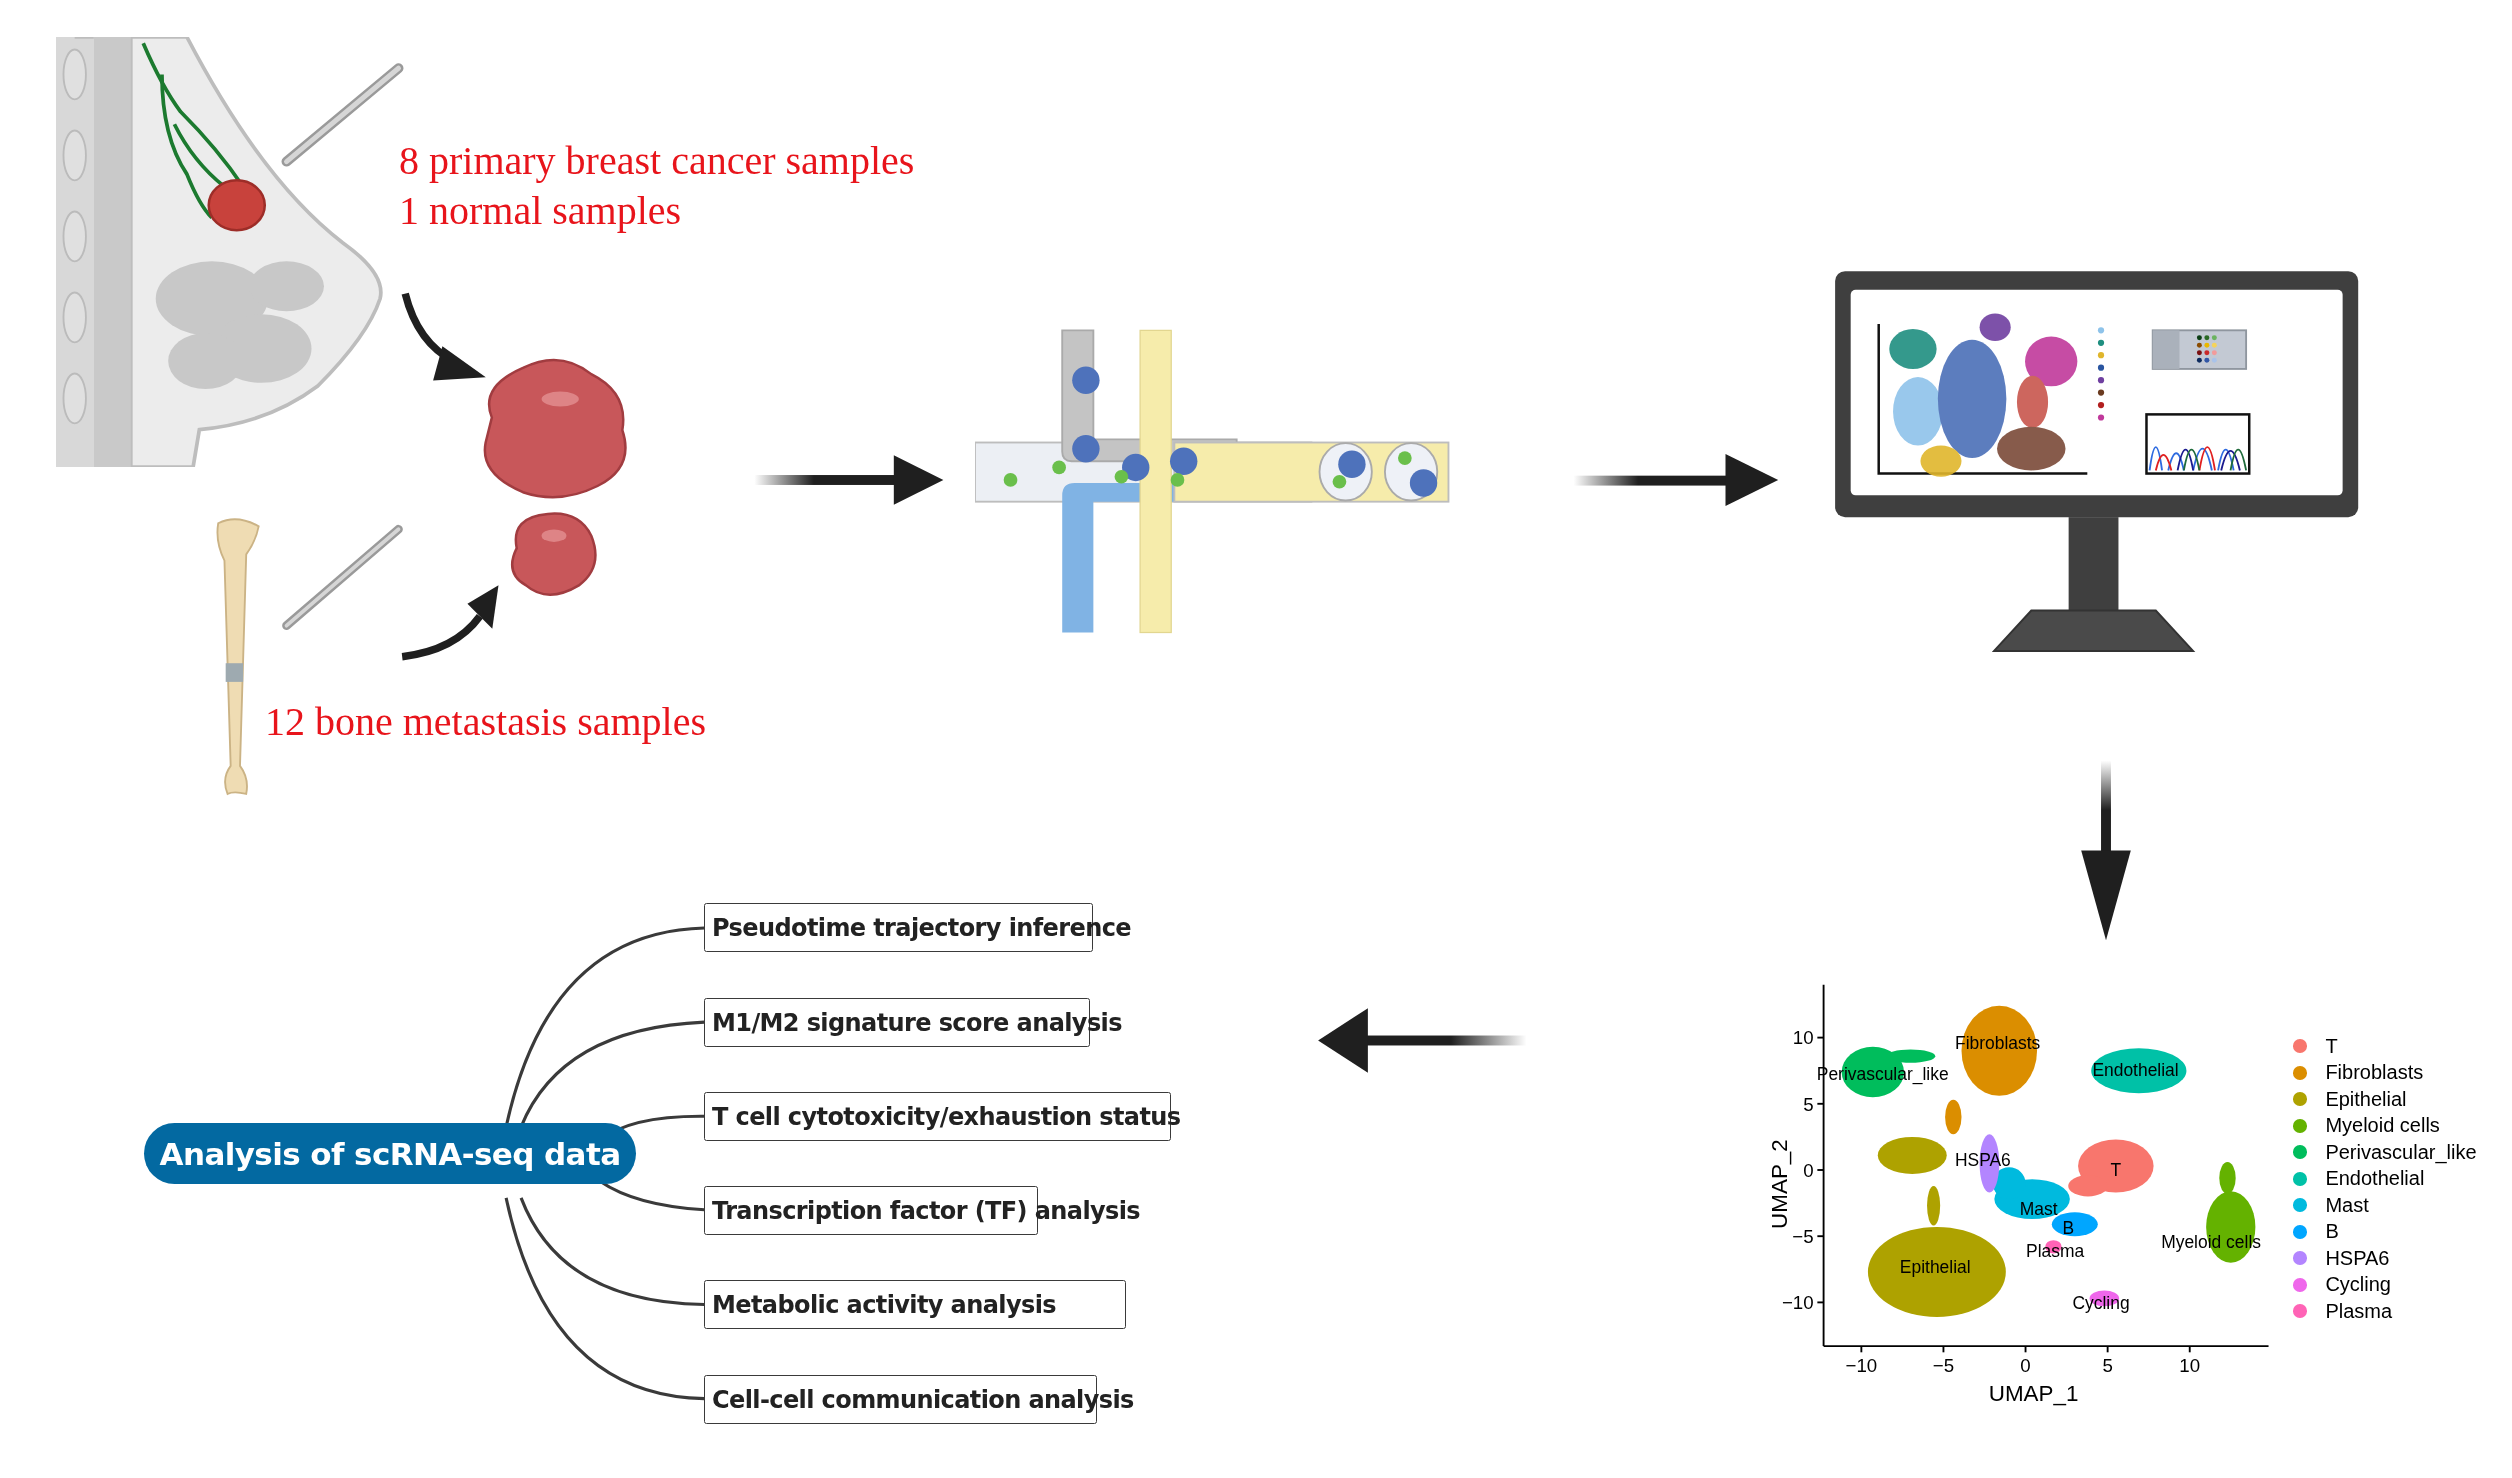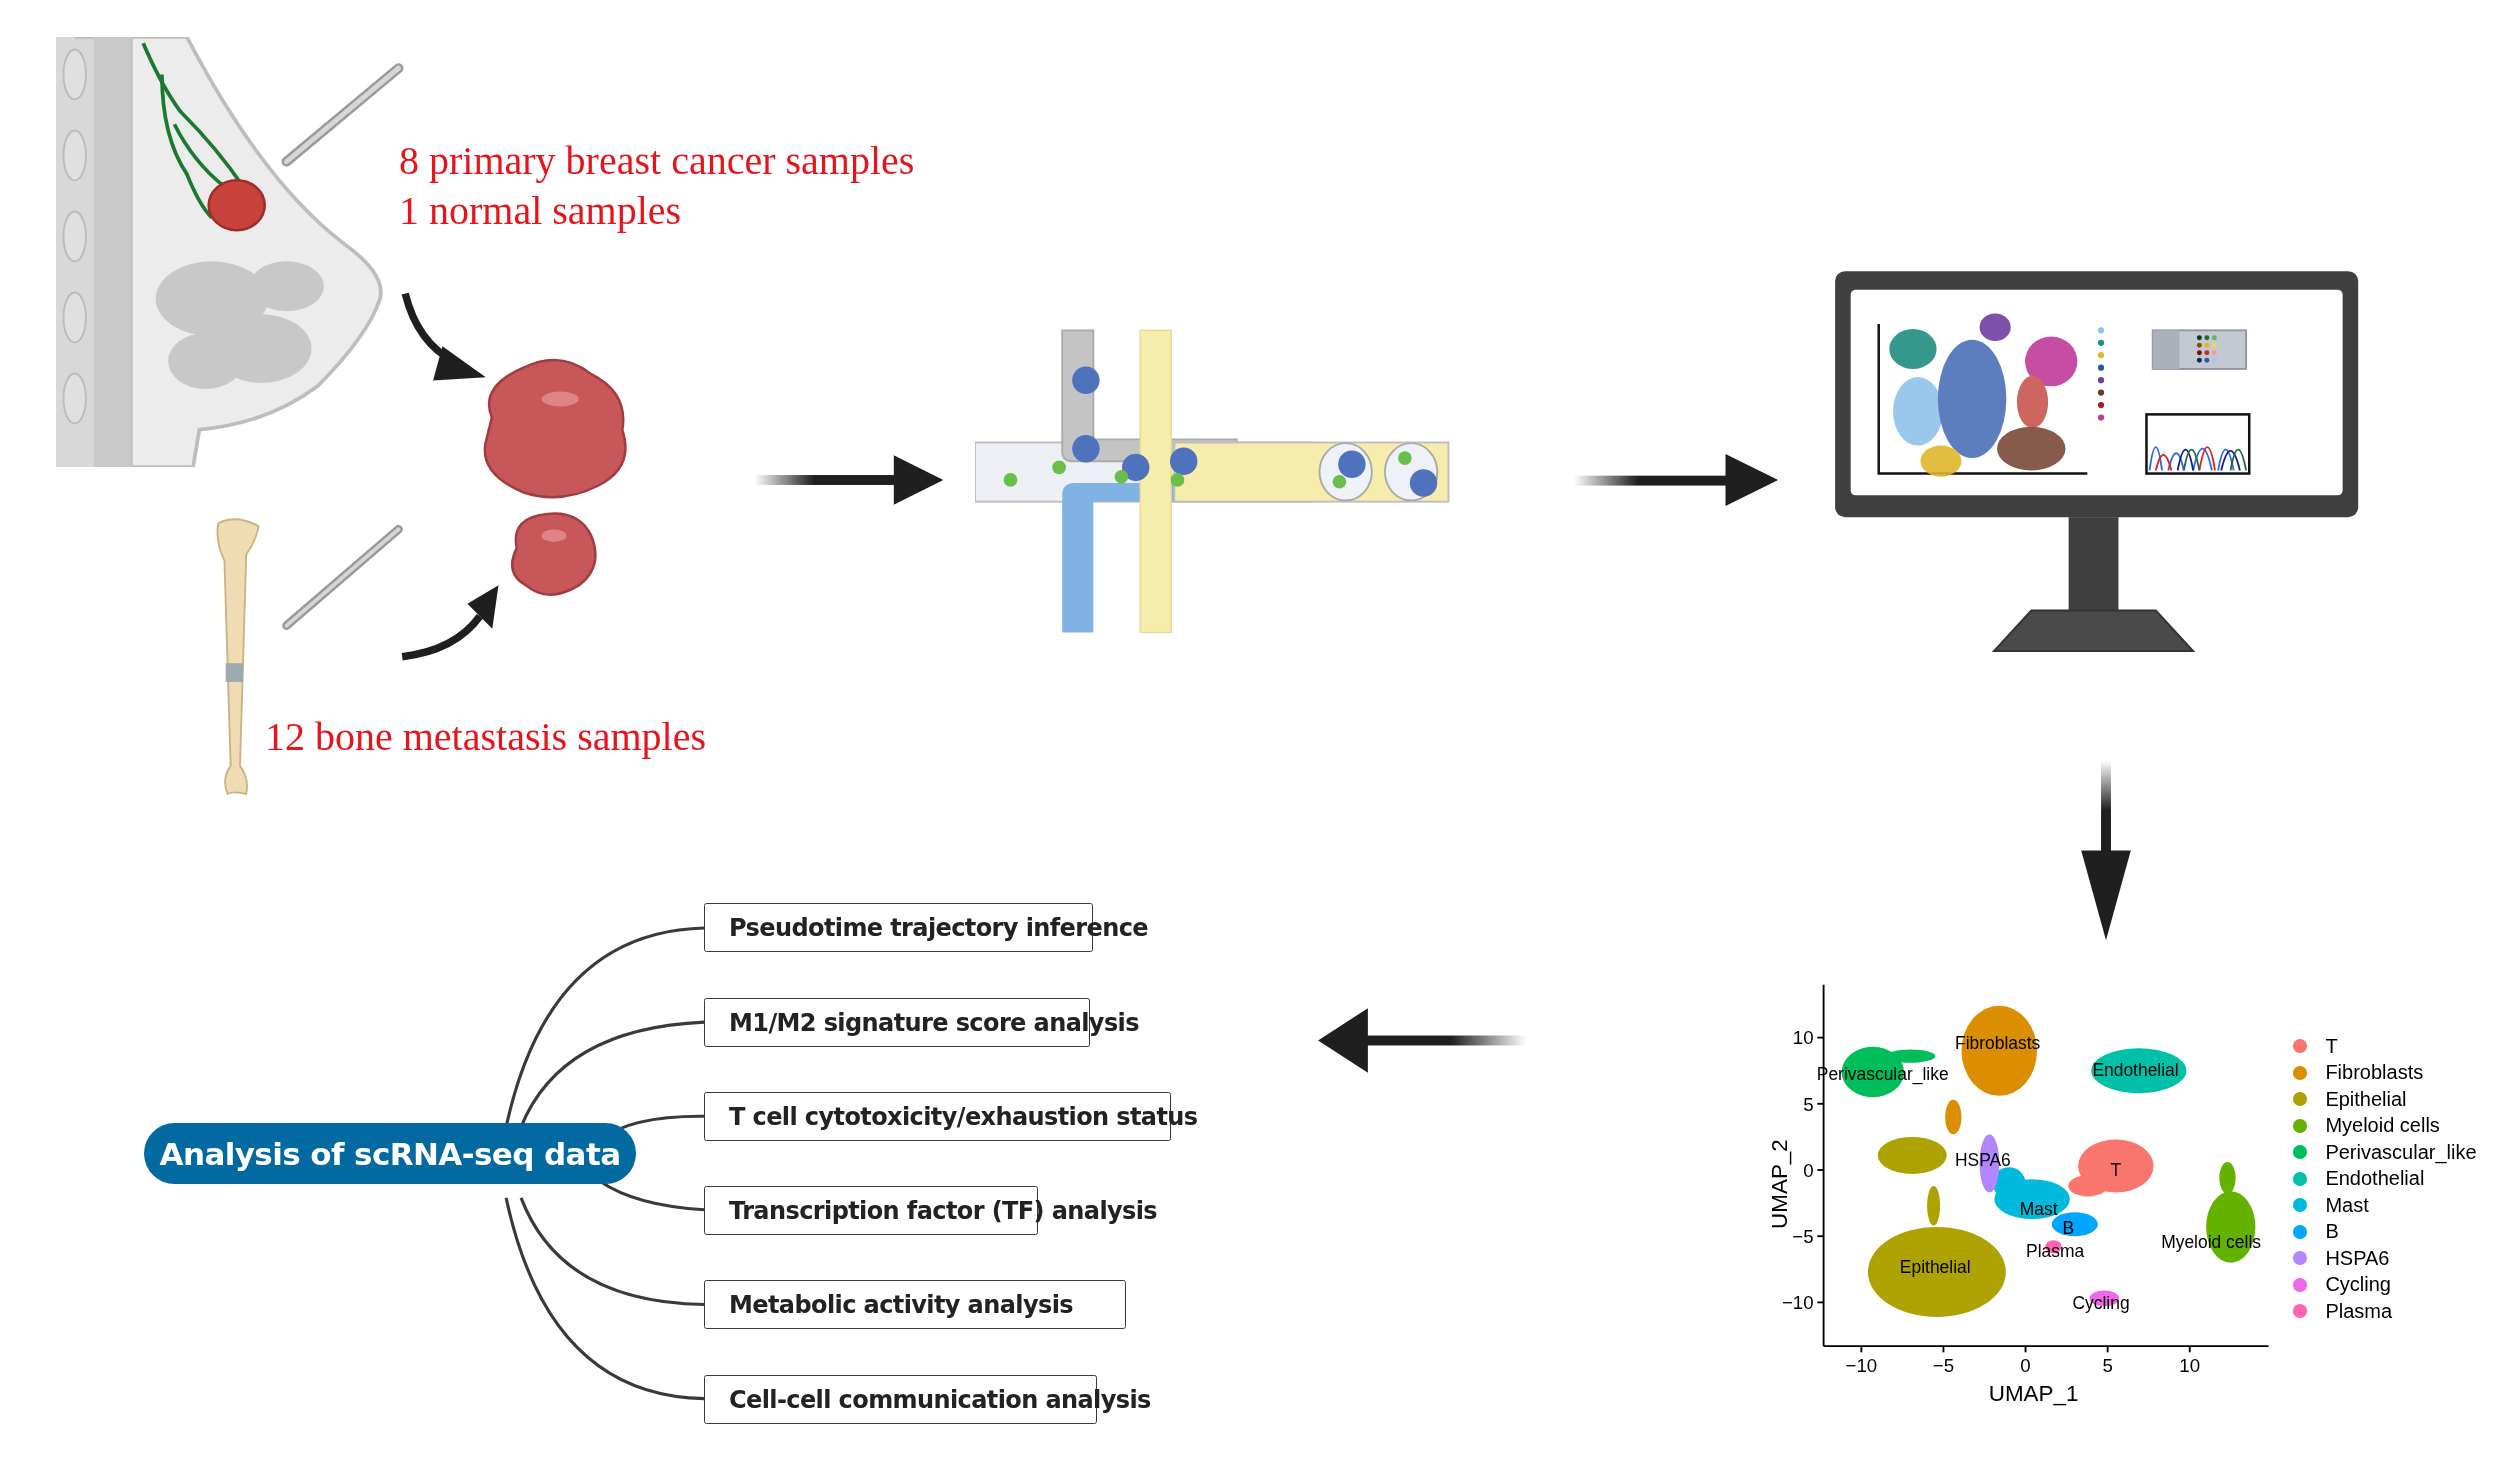--- a/index.html
+++ b/index.html
@@ -1,20 +1,20 @@
 <!DOCTYPE html>
 <html style="font-size:10px"><head>
 <meta charset="utf-8">
 <style>
   html,body{margin:0;padding:0;background:#ffffff;}
   body{width:2512px;height:1479px;position:relative;overflow:hidden;font-family:"Liberation Sans",sans-serif;}
   .abs{position:absolute;}
   .red-label{position:absolute;color:#e8141b;font-family:"Liberation Serif",serif;font-size:40px;line-height:1.2;white-space:nowrap;}
   .analysis-root{position:absolute;left:144px;top:1123px;width:492px;height:61px;border-radius:39px;background:#0369a1;color:#fff;font-family:"DejaVu Sans",sans-serif;font-weight:bold;font-size:31px;display:flex;align-items:center;justify-content:center;letter-spacing:-0.6px;}
-  .analysis-box{position:absolute;left:704px;height:49px;border:1.9px solid #3a3a3a;border-radius:2.5px;background:#fff;font-family:"DejaVu Sans",sans-serif;font-weight:bold;font-size:24px;color:#222;display:flex;align-items:center;padding:0 24px;box-sizing:border-box;letter-spacing:-0.6px;white-space:nowrap;}
+  .analysis-box{position:absolute;left:704px;height:49px;border:1.9px solid #3a3a3a;border-radius:2.5px;background:#fff;font-family:"DejaVu Sans",sans-serif;font-weight:bold;font-size:24px;color:#222;display:flex;align-items:center;padding:0 7px;box-sizing:border-box;letter-spacing:-0.6px;white-space:nowrap;}
   .legend{position:absolute;left:2293px;top:1033px;}
   .legend-item{display:flex;align-items:center;height:26.5px;}
   .legend-dot{width:13.7px;height:13.7px;border-radius:50%;margin-right:18.7px;}
   .legend-label{font-size:20px;color:#000;font-family:"Liberation Sans",sans-serif;}
 </style>
 </head>
 <body>
 
 <svg class="abs" style="left:56px;top:37px" width="349" height="430" viewBox="0 0 560 690">
   <rect x="0" y="0" width="60" height="690" fill="#d8d8d8"></rect>
@@ -65,21 +65,21 @@
   <rect x="22" y="235" width="28" height="30" fill="#9eaab0"></rect>
 </svg>
 <svg class="abs" style="left:274px;top:523px" width="137" height="112" viewBox="0 0 220 180">
   <line x1="200" y1="10" x2="20" y2="165" stroke="#9a9a9a" stroke-width="14" stroke-linecap="round"></line>
   <line x1="200" y1="10" x2="20" y2="165" stroke="#d6d6d6" stroke-width="6" stroke-linecap="round"></line>
 </svg>
 <svg class="abs" style="left:399px;top:579px" width="112" height="87" viewBox="0 0 180 140">
   <path d="M5 125 Q90 115 130 60" fill="none" stroke="#1f1f1f" stroke-width="12"></path>
   <polygon points="110,40 160,10 150,80" fill="#1f1f1f"></polygon>
 </svg>
-<div class="red-label" style="left:265px;top:713px">12 bone metastasis samples</div>
+<div class="red-label" style="left:265px;top:698px">12 bone metastasis samples</div>
 
 <svg class="abs" style="left:754px;top:449px" width="199" height="62" viewBox="0 0 320 100">
   <defs>
       <linearGradient id="fadeR" x1="0" x2="1">
         <stop offset="0" stop-color="#1f1f1f" stop-opacity="0"></stop>
         <stop offset="0.4" stop-color="#1f1f1f"></stop>
       </linearGradient>
     </defs>
   <rect x="0" y="42" width="240" height="16" fill="url(#fadeR)"></rect>
   <polygon points="225,10 305,50 225,90" fill="#1f1f1f"></polygon>

